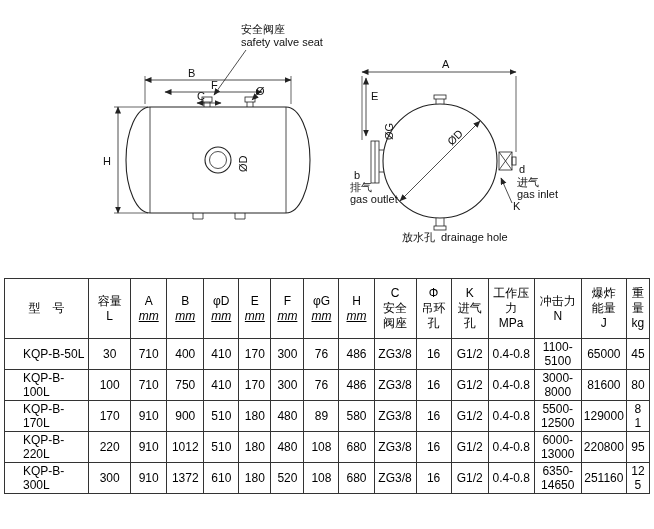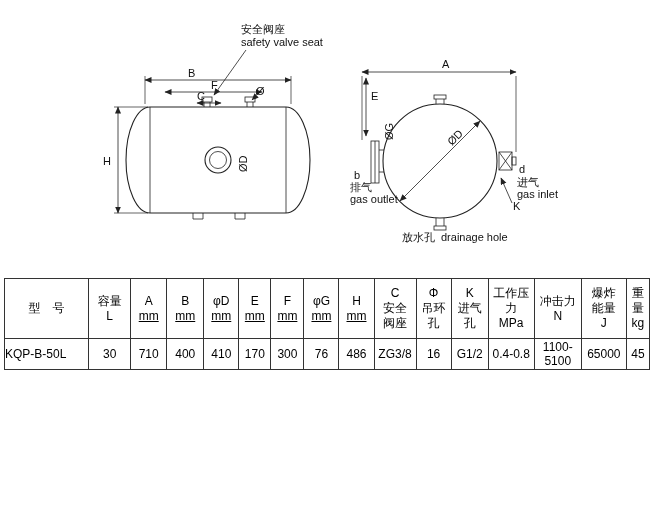--- a/index.html
+++ b/index.html
@@ -10,22 +10,22 @@
   svg .ext     { stroke:#222; stroke-width:0.7; }
   svg .dim     { stroke:#222; stroke-width:0.8; marker-start:url(#arr); marker-end:url(#arr); }
   svg .ldr     { stroke:#222; stroke-width:0.8; fill:none; marker-end:url(#arr); }
   svg .t       { font-family:"Liberation Sans", sans-serif; font-size:11px; fill:#111; }
   table.spec { border-collapse:collapse; table-layout:fixed; width:646px; margin:10px 0 0 4px; font-size:12px; }
   table.spec th, table.spec td { border:1px solid #333; text-align:center; vertical-align:middle; padding:1px 2px; overflow:hidden; }
   table.spec th { font-weight:normal; padding:3px 1px; line-height:15px; }
   table.spec thead tr { height:60px; }
   table.spec tbody tr { height:27px; }
   table.spec td { white-space:pre-line; line-height:14px; }
-  table.spec td:first-child { text-align:left; padding-left:0;border-radius:10px; }
-  .u { text-decoration:underline; }
+  table.spec td:first-child { text-align:left; padding-left:18px;border-radius:10px; }
+  .u { text-decoration:underline;font-style:italic; }
 </style>
 </head>
 <body>
 
 <div class="drawings">
 <svg viewBox="0 0 654 268" width="654" height="268">
   <defs>
     <marker id="arr" markerWidth="8" markerHeight="8" refX="6.5" refY="3" orient="auto-start-reverse" markerUnits="userSpaceOnUse">
       <path d="M0,0 L7,3 L0,6 Z" fill="#222"></path>
     </marker>
@@ -239,14 +239,88 @@
         <td>76</td>
         <td>486</td>
         <td>ZG3/8</td>
         <td>16</td>
         <td>G1/2</td>
         <td>0.4-0.8</td>
         <td>1100-5100</td>
         <td>65000</td>
         <td>45</td>
       </tr>
+      <tr>
+        <td>KQP-B-100L</td>
+        <td>100</td>
+        <td>710</td>
+        <td>750</td>
+        <td>410</td>
+        <td>170</td>
+        <td>300</td>
+        <td>76</td>
+        <td>486</td>
+        <td>ZG3/8</td>
+        <td>16</td>
+        <td>G1/2</td>
+        <td>0.4-0.8</td>
+        <td>3000-8000</td>
+        <td>81600</td>
+        <td>80</td>
+      </tr>
+      <tr>
+        <td>KQP-B-170L</td>
+        <td>170</td>
+        <td>910</td>
+        <td>900</td>
+        <td>510</td>
+        <td>180</td>
+        <td>480</td>
+        <td>89</td>
+        <td>580</td>
+        <td>ZG3/8</td>
+        <td>16</td>
+        <td>G1/2</td>
+        <td>0.4-0.8</td>
+        <td>5500-12500</td>
+        <td>129000</td>
+        <td>8
+1</td>
+      </tr>
+      <tr>
+        <td>KQP-B-220L</td>
+        <td>220</td>
+        <td>910</td>
+        <td>1012</td>
+        <td>510</td>
+        <td>180</td>
+        <td>480</td>
+        <td>108</td>
+        <td>680</td>
+        <td>ZG3/8</td>
+        <td>16</td>
+        <td>G1/2</td>
+        <td>0.4-0.8</td>
+        <td>6000-13000</td>
+        <td>220800</td>
+        <td>95</td>
+      </tr>
+      <tr>
+        <td>KQP-B-300L</td>
+        <td>300</td>
+        <td>910</td>
+        <td>1372</td>
+        <td>610</td>
+        <td>180</td>
+        <td>520</td>
+        <td>108</td>
+        <td>680</td>
+        <td>ZG3/8</td>
+        <td>16</td>
+        <td>G1/2</td>
+        <td>0.4-0.8</td>
+        <td>6350-14650</td>
+        <td>251160</td>
+        <td>12
+5</td>
+      </tr>
     </tbody>
 </table>
 
 </body></html>

